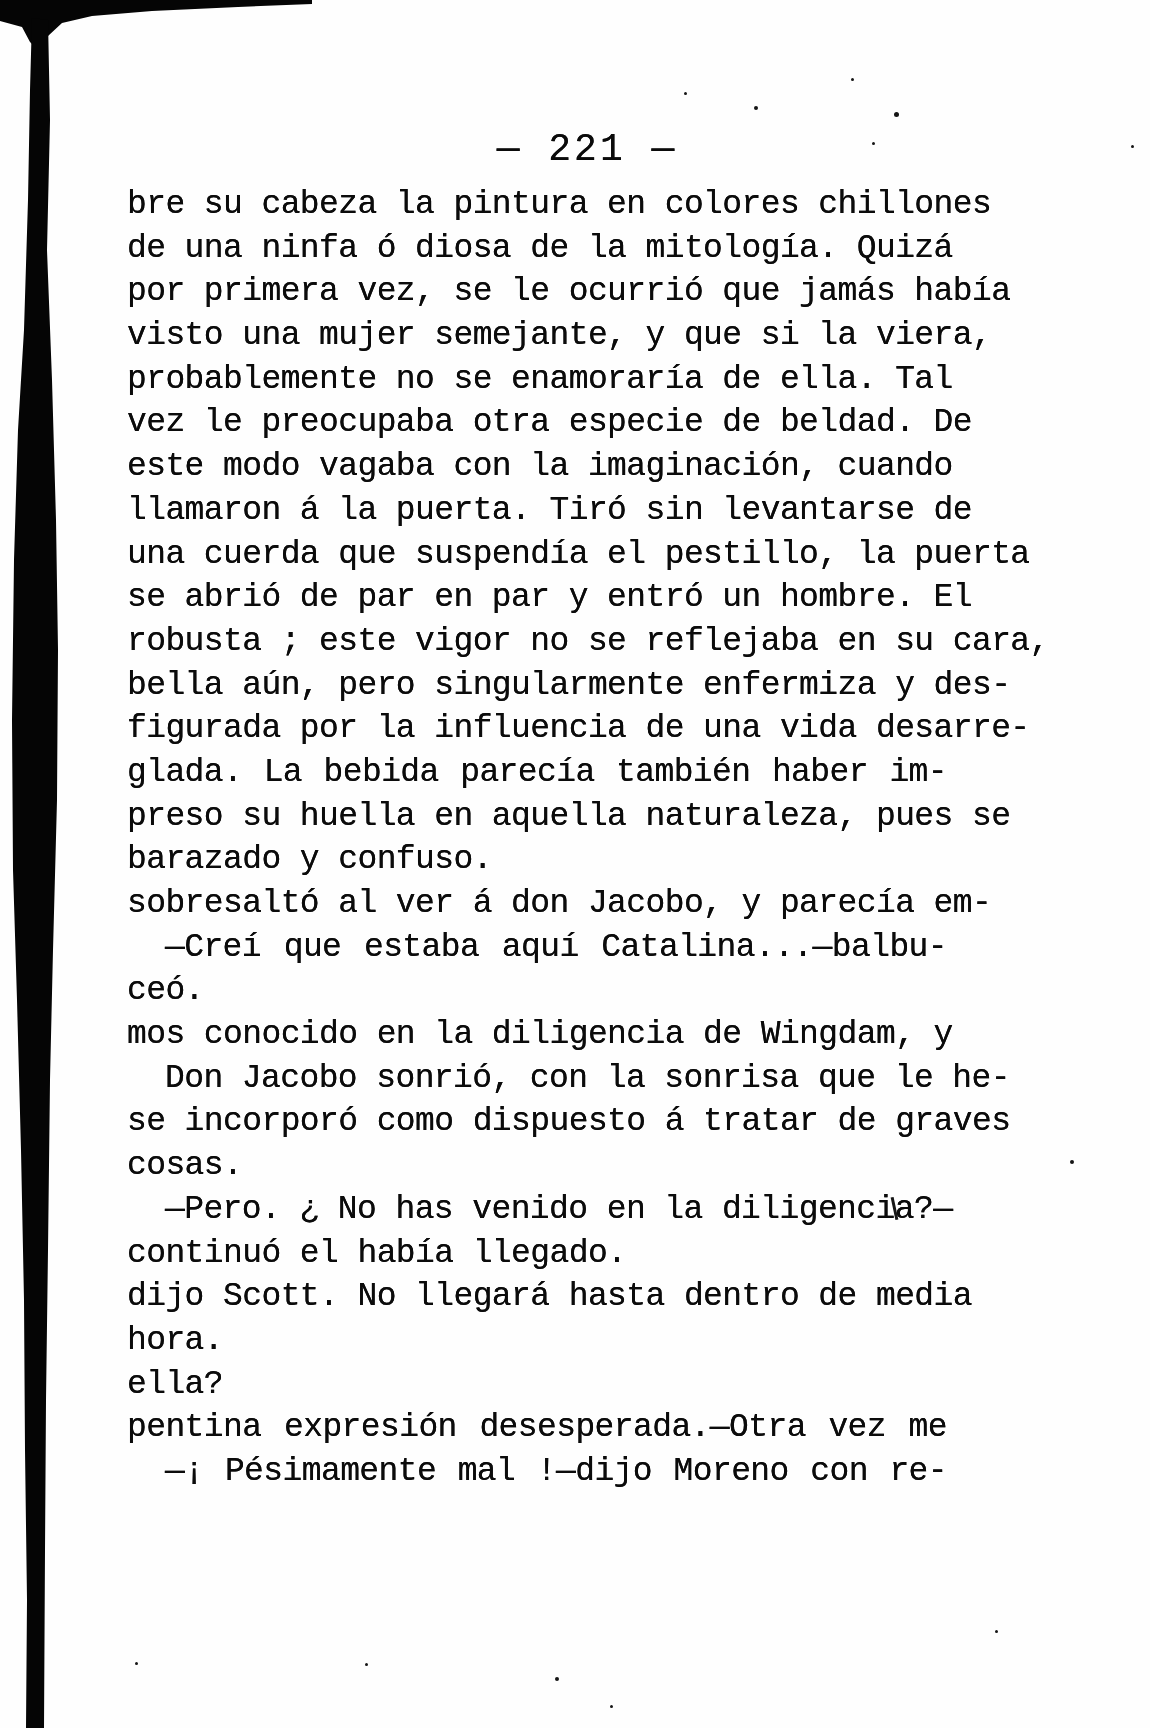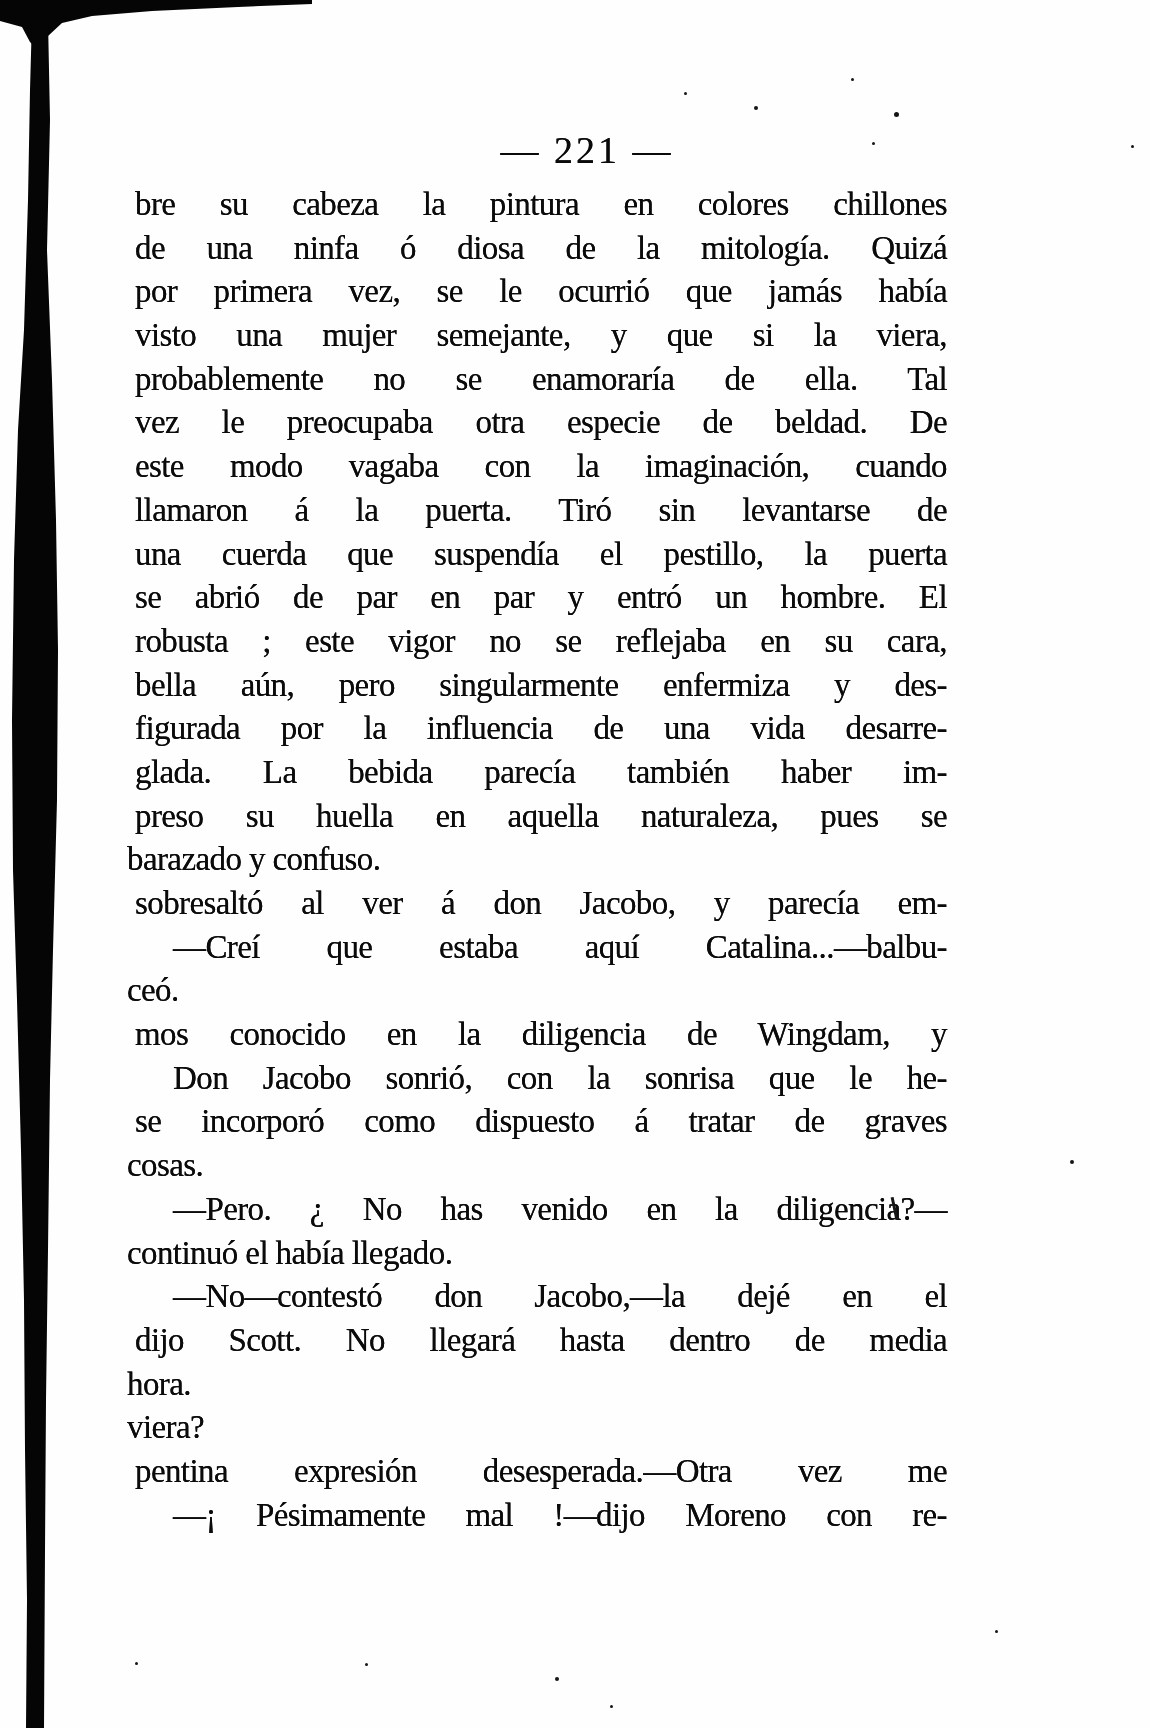--- a/index.html
+++ b/index.html
@@ -6,21 +6,21 @@
     margin: 0;
     padding: 0;
     background: #ffffff;
   }
   #page {
     position: relative;
     width: 1150px;
     height: 1728px;
     background: #fefefe;
     overflow: hidden;
-    font-family: Liberation Serif, serif;
+    font-family: Liberation Mono, monospace;
     color: #0a0a0a;
   }
   #binding-svg {
     position: absolute;
     left: 0;
     top: 0;
     width: 1150px;
     height: 1728px;
     pointer-events: none;
   }
@@ -48,21 +48,20 @@
     font-size: 33px;
     letter-spacing: -0.6px;
     white-space: nowrap;
     color: #0b0b0b;
     text-shadow: 0 0 0.55px rgba(0,0,0,0.9);
     text-justify: inter-word;
   }
   .line.justify {
     text-align: justify;
     text-align-last: justify;
-    margin-left: 8px;
   }
   .line.indent {
     padding-left: 38px;
   }
   .speck {
     position: absolute;
     background: #151515;
     border-radius: 50%;
   }
   .slash-artifact {
@@ -107,24 +106,23 @@
       <div class="line">barazado y confuso.</div>
       <div class="line justify">sobresaltó al ver á don Jacobo, y parecía em-</div>
       <div class="line justify indent">—Creí que estaba aquí Catalina...—balbu-</div>
       <div class="line">ceó.</div>
       <div class="line justify">mos conocido en la diligencia de Wingdam, y</div>
       <div class="line justify indent">Don Jacobo sonrió, con la sonrisa que le he-</div>
       <div class="line justify">se incorporó como dispuesto á tratar de graves</div>
       <div class="line">cosas.</div>
       <div class="line justify indent">—Pero. ¿ No has venido en la diligencia?—</div>
       <div class="line">continuó el había llegado.</div>
-      <div class="line justify indent">—No—contestó don Jacobo,—la dejé en el</div>
       <div class="line justify">dijo Scott. No llegará hasta dentro de media</div>
       <div class="line">hora.</div>
-      <div class="line">viera?</div>
+      <div class="line">ella?</div>
       <div class="line justify">pentina expresión desesperada.—Otra vez me</div>
       <div class="line justify indent">—¡ Pésimamente mal !—dijo Moreno con re-</div>
     </div>
 
   <div class="speck" style="left:851px; top:78px;  width:3px; height:3px;"></div>
   <div class="speck" style="left:754px; top:106px; width:4px; height:4px;"></div>
   <div class="speck" style="left:894px; top:112px; width:5px; height:5px;"></div>
   <div class="speck" style="left:872px; top:142px; width:3px; height:3px;"></div>
   <div class="speck" style="left:1131px;top:145px; width:3px; height:3px;"></div>
   <div class="speck" style="left:684px; top:92px;  width:3px; height:3px;"></div>

